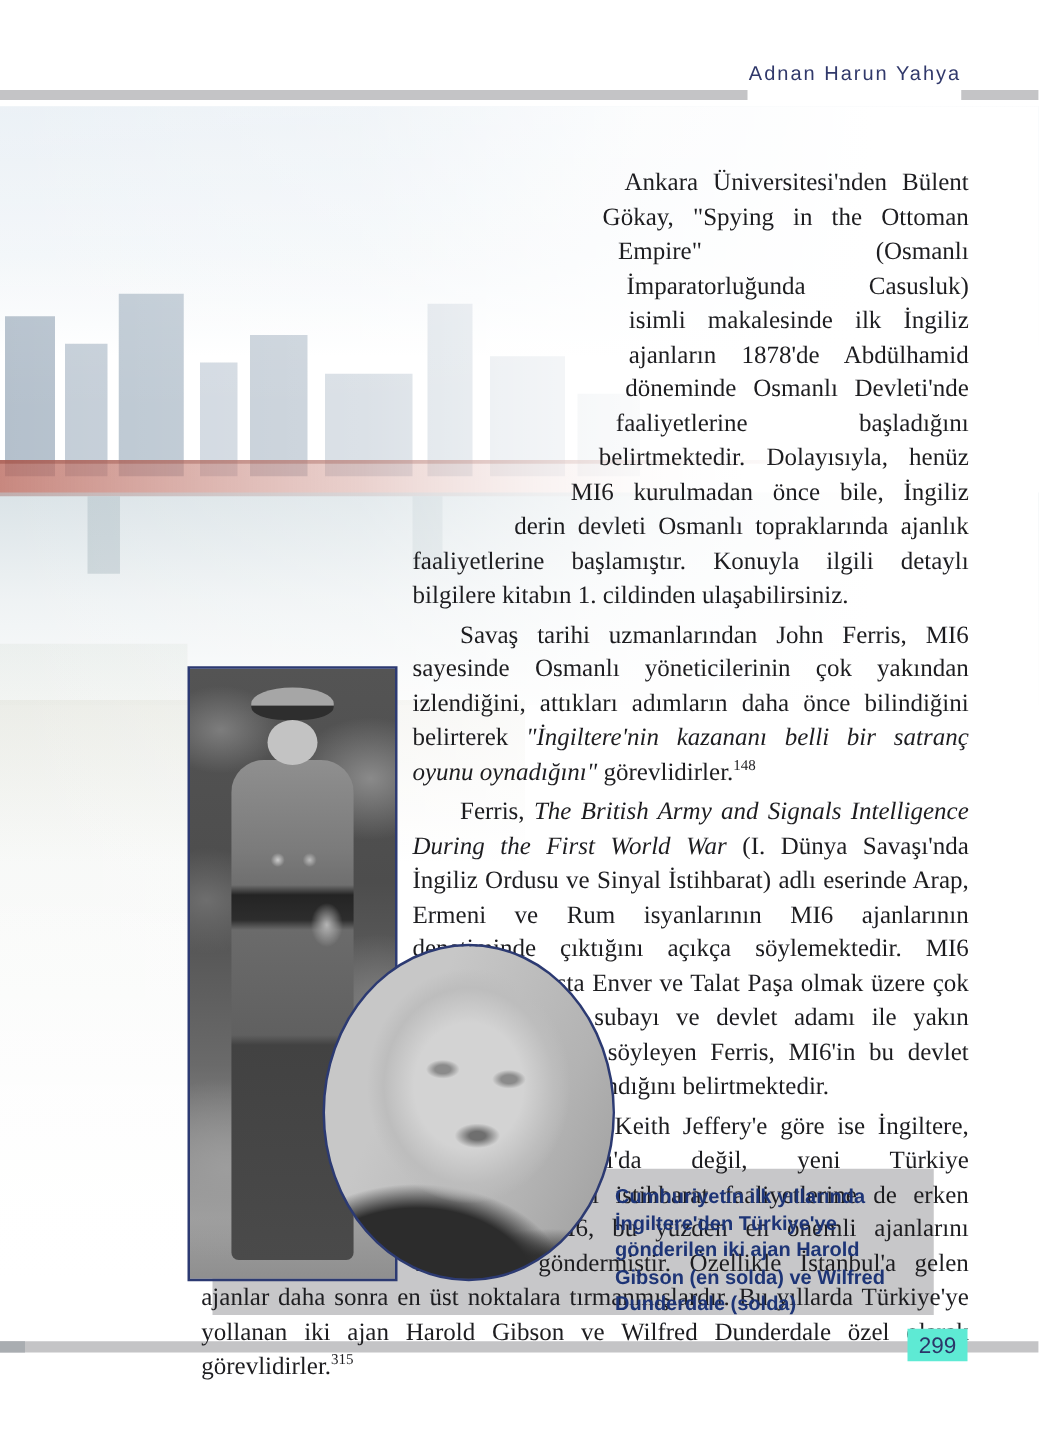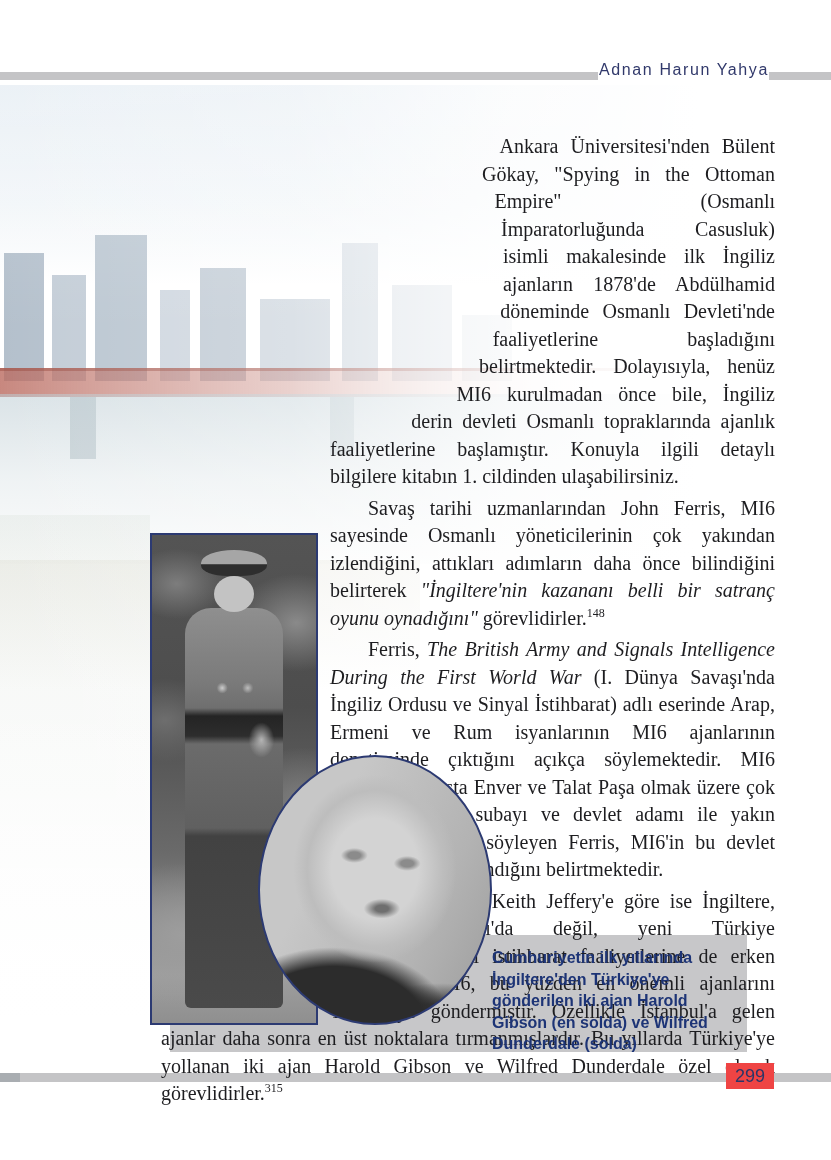--- a/index.html
+++ b/index.html
@@ -3,21 +3,21 @@
 <meta charset="utf-8">
 <style>
   html,body{margin:0;padding:0;background:#fff;}
   .page{position:relative;width:831px;height:1160px;background:#ffffff;overflow:hidden;
         font-family:"Liberation Serif",serif;}
 
   
   .hdr-bar{position:absolute;height:8px;background:#c4c4c6;top:72px;}
   .hdr-bar.left{left:0;width:598px;}
   .hdr-bar.right{left:769px;width:62px;}
-  .hdr-title{position:absolute;left:598px;top:61px;width:172px;text-align:center;
+  .hdr-title{position:absolute;left:598px;top:51px;width:172px;text-align:center;
              font-family:"Liberation Sans",sans-serif;font-size:16px;letter-spacing:1.6px;
              color:#31396b;}
 
   
   .bg{position:absolute;left:0;top:85px;width:831px;height:985px;}
   .bg *{position:absolute;}
   .bg-sky{left:0;top:0;width:831px;height:200px;
           background:linear-gradient(180deg,#e7eef4 0%,#f2f6f9 60%,rgba(244,248,250,0) 100%);}
   .bld{bottom:auto;}
   .b1{left:4px;top:168px;width:40px;height:128px;background:#b4c0cc;}
@@ -92,21 +92,21 @@
       radial-gradient(18px 10px at 64% 40%,#8b8b8b 35%,rgba(0,0,0,0) 75%),
       radial-gradient(97px 112px at 50% 42%,#d3d3d3 45%,#bdbdbd 70%,rgba(0,0,0,0) 84%),
       radial-gradient(170px 120px at 32% 104%,#2c2c2c 56%,rgba(0,0,0,0) 72%),
       radial-gradient(160px 95px at 78% 110%,#3a3a3a 48%,rgba(0,0,0,0) 70%),
       linear-gradient(115deg,#c7c7c7 30%,#b3b3b3 70%,#9c9c9c 100%);}
 
   
   .ftr-bar{position:absolute;left:0;top:1073px;width:831px;height:9px;background:#c4c4c6;z-index:1;}
   .ftr-dark{position:absolute;left:0;top:1073px;width:20px;height:9px;background:#a9adb1;z-index:2;}
   .page-num{position:absolute;left:726px;top:1063px;width:48px;height:26px;z-index:3;
-            background:#ef4444;text-align:center;font-family:"Liberation Sans",sans-serif;
+            background:#5eead4;text-align:center;font-family:"Liberation Sans",sans-serif;
             font-size:18px;line-height:26px;color:#2b3568;}
 </style>
 </head>
 <body>
 
 <div class="page">
 
   <div class="hdr-bar left"></div>
   <div class="hdr-title">Adnan Harun Yahya</div>
   <div class="hdr-bar right"></div>

